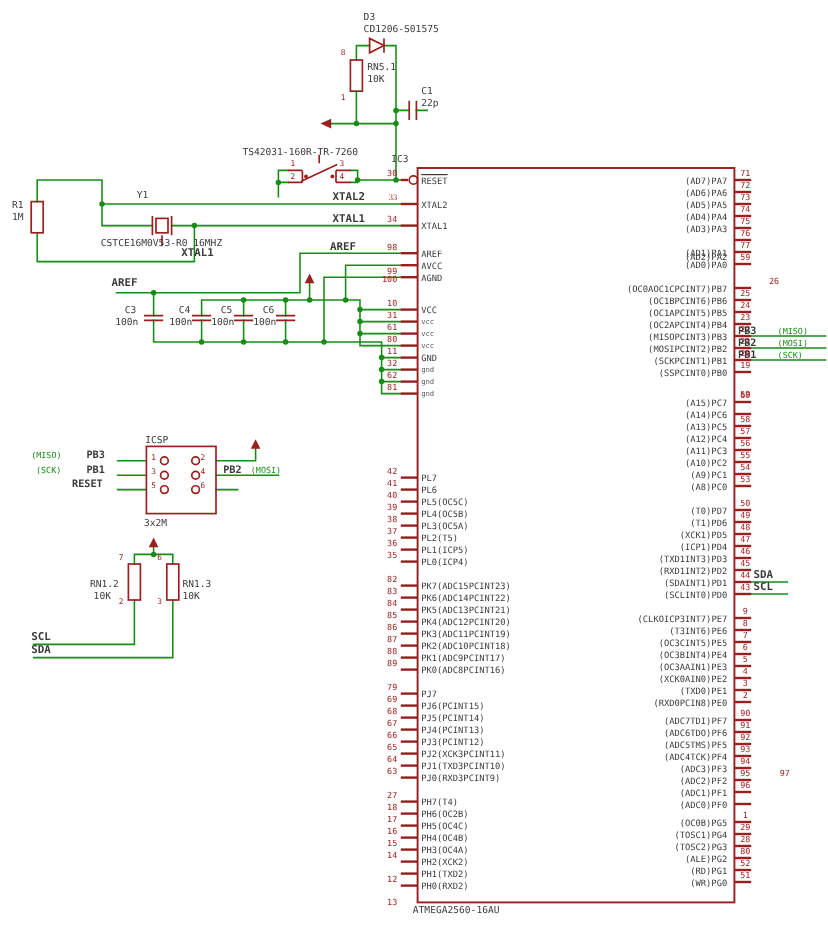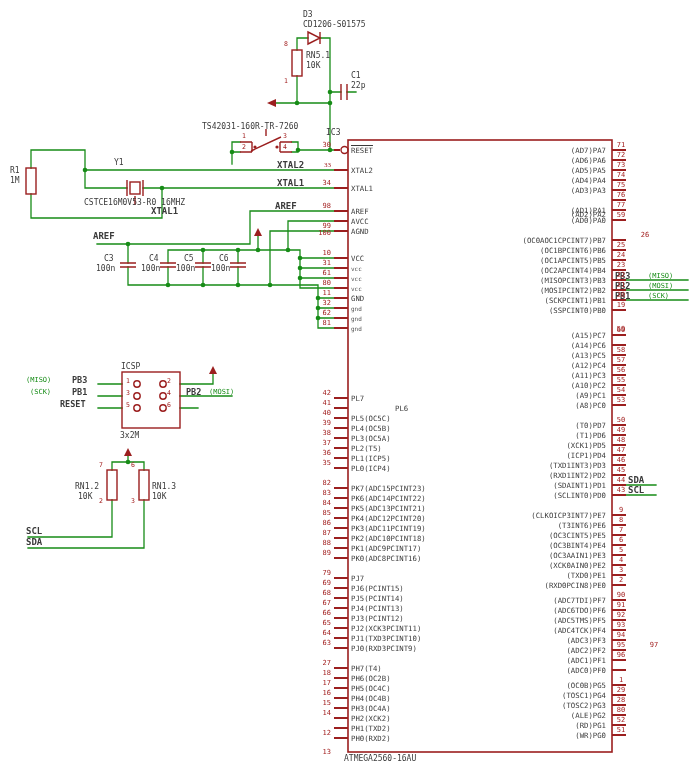--- a/index.html
+++ b/index.html
@@ -260,21 +260,21 @@
       <div class="pin-num pn-l" style="top: 308.5px;">62</div>
       <div class="pin-name nm-l sm" style="top: 312.5px;">gnd</div>
       <div class="pin-stub" style="top: 327.3px; left: 334px; width: 14px;"></div>
       <div class="pin-num pn-l" style="top: 318.5px;">81</div>
       <div class="pin-name nm-l sm" style="top: 322.5px;">gnd</div>
       <div class="pin-stub" style="top: 397.3px; left: 334px; width: 14px;"></div>
       <div class="pin-num pn-l" style="top: 388.5px;">42</div>
       <div class="pin-name nm-l" style="top: 392.5px;">PL7</div>
       <div class="pin-stub" style="top: 407.3px; left: 334px; width: 14px;"></div>
       <div class="pin-num pn-l" style="top: 398.5px;">41</div>
-      <div class="pin-name nm-l" style="top: 402.5px; margin-left: 44px;">PL6</div>
+      <div class="pin-name nm-l" style="top: 402.5px;">PL6</div>
       <div class="pin-stub" style="top: 417.3px; left: 334px; width: 14px;"></div>
       <div class="pin-num pn-l" style="top: 408.5px;">40</div>
       <div class="pin-name nm-l" style="top: 412.5px;">PL5(OC5C)</div>
       <div class="pin-stub" style="top: 427.3px; left: 334px; width: 14px;"></div>
       <div class="pin-num pn-l" style="top: 418.5px;">39</div>
       <div class="pin-name nm-l" style="top: 422.5px;">PL4(OC5B)</div>
       <div class="pin-stub" style="top: 437.3px; left: 334px; width: 14px;"></div>
       <div class="pin-num pn-l" style="top: 428.5px;">38</div>
       <div class="pin-name nm-l" style="top: 432.5px;">PL3(OC5A)</div>
       <div class="pin-stub" style="top: 447.3px; left: 334px; width: 14px;"></div>

